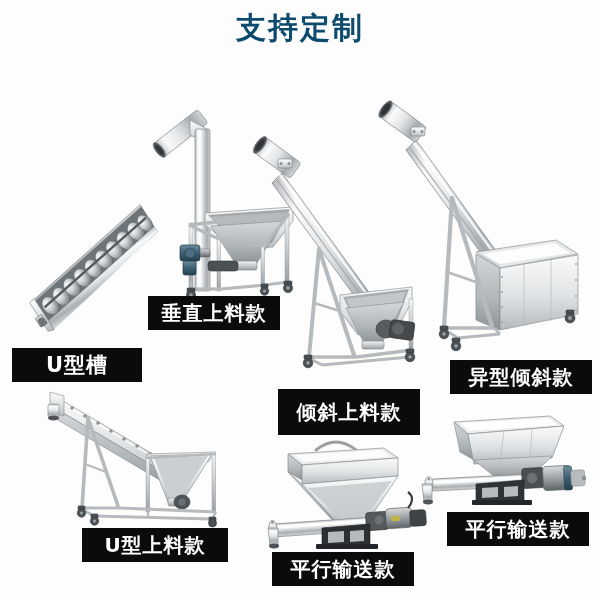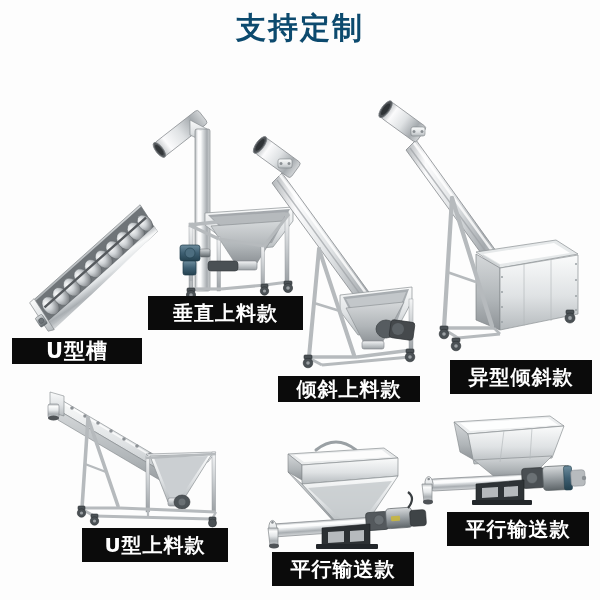--- a/index.html
+++ b/index.html
@@ -445,29 +445,29 @@
       <rect x="159" y="66" width="14" height="16" rx="3" fill="#b7bbbe" stroke="#8b9094" stroke-width="0.6" transform="rotate(-3 166 74)"></rect>
       <circle cx="172" cy="74" r="2.2" fill="#8a8f93"></circle>
 
       <path d="M64,80 L112,76 L112,96 L64,100 Z" fill="#2e3336" stroke="#1d2123" stroke-width="0.6"></path>
       <path d="M70,84 L86,83 L86,93 L70,94 Z" fill="#b6babd"></path>
       <path d="M92,83 L106,82 L106,92 L92,93 Z" fill="#b6babd"></path>
       <rect x="60" y="96" width="60" height="5" rx="1" fill="#23272a"></rect>
     </svg>
   </div>
 
-  <div class="chip" style="left:12px;top:338px;width:130px;height:26px;font-size:21px;">
+  <div class="chip" style="left:12px;top:348px;width:130px;height:34px;font-size:21px;">
     <span>U型槽</span>
   </div>
 
-  <div class="chip" style="left:148px;top:296px;width:155px;height:34px;font-size:20px;">
+  <div class="chip" style="left:148px;top:296px;width:132px;height:34px;font-size:20px;">
     <span>垂直上料款</span>
   </div>
 
-  <div class="chip" style="left:278px;top:376px;width:142px;height:26px;font-size:20px;text-align:center;">
+  <div class="chip" style="left:278px;top:389px;width:142px;height:46px;font-size:20px;text-align:center;">
     <span>倾斜上料款</span>
   </div>
 
   <div class="chip" style="left:450px;top:360px;width:142px;height:34px;font-size:20px;">
     <span>异型倾斜款</span>
   </div>
 
   <div class="chip" style="left:82px;top:528px;width:146px;height:34px;font-size:20px;">
     <span>U型上料款</span>
   </div>

